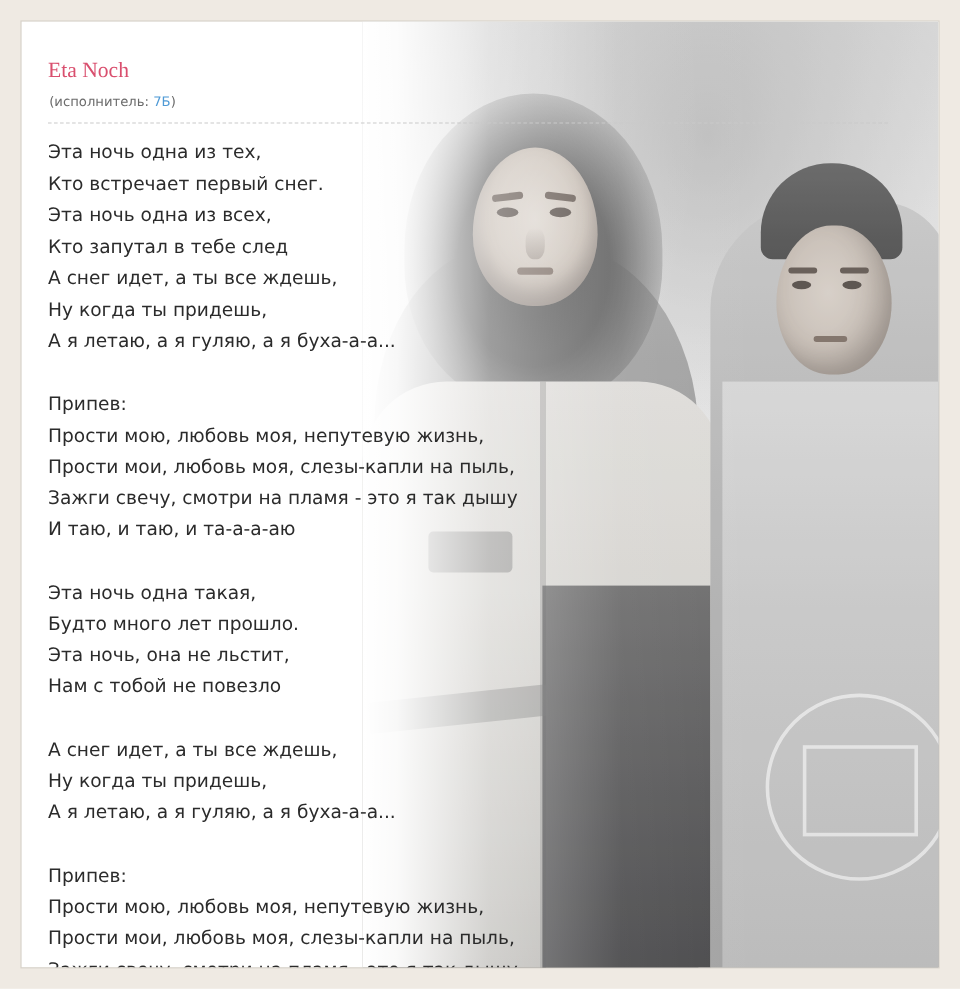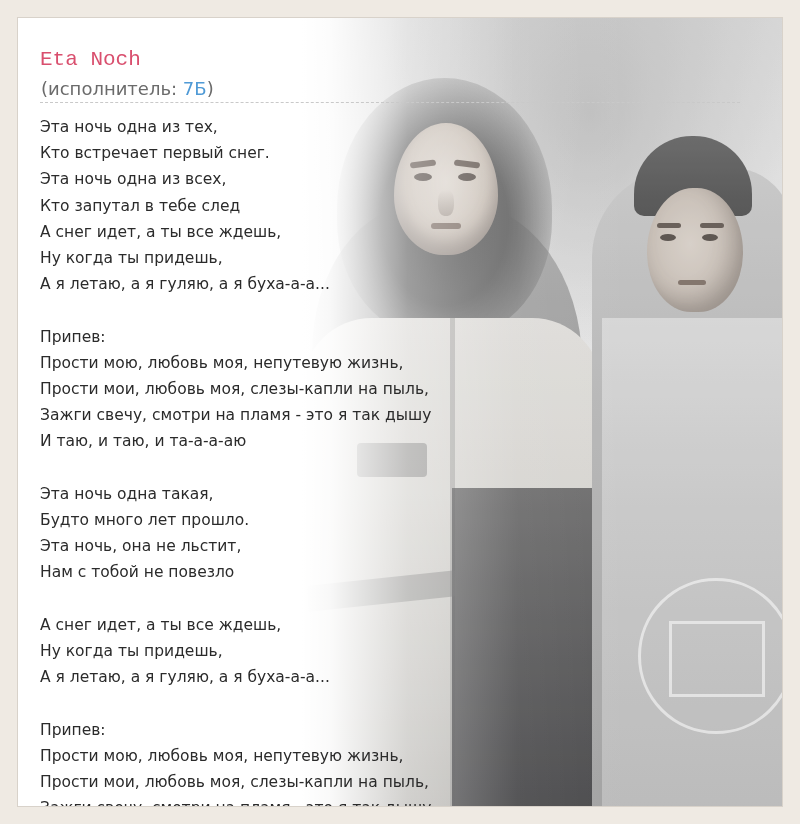--- a/index.html
+++ b/index.html
@@ -222,30 +222,30 @@
   .content {
     position: absolute;
     left: 0; top: 0;
     width: 764px;
     height: 788px;
   }
   .title {
     position: absolute;
     left: 22px;
     top: 30px;
-    font-size: 21px;
+    font-size: 18px;
     color: #d94f6e;
-    font-family: Liberation Mono, monospace;
+    font-family: Liberation Serif, serif;
     white-space: nowrap;
   }
   .artist-line {
     position: absolute;
     left: 23px;
     top: 60px;
-    font-size: 18px;
+    font-size: 11px;
     color: #6b6b6b;
     white-space: nowrap;
   }
   .artist-link {
     color: #4f9ad6;
     text-decoration: none;
   }
   .rule {
     position: absolute;
     left: 22px;

